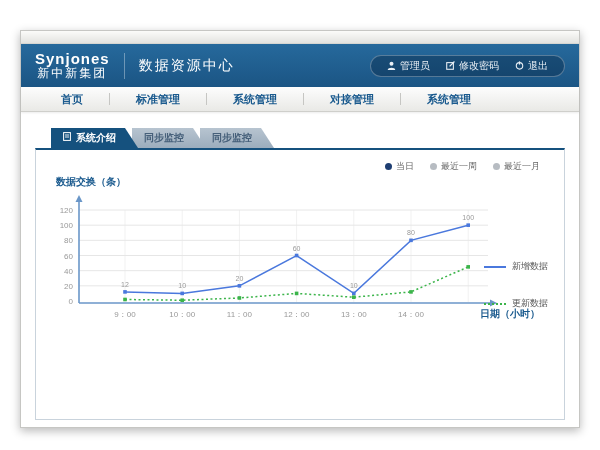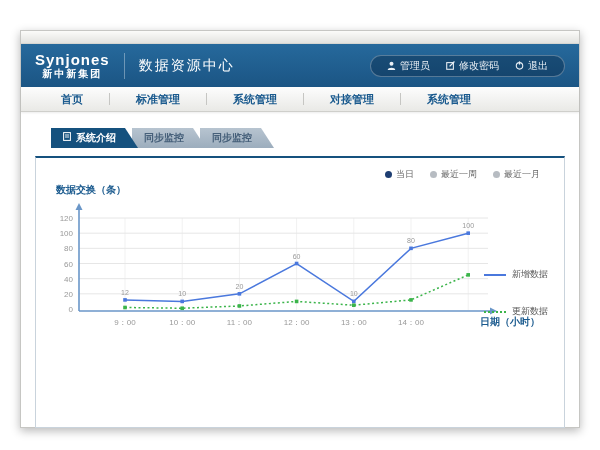--- a/index.html
+++ b/index.html
@@ -11,40 +11,40 @@
 
   
   .top-strip { height:13px; background:linear-gradient(#fbfbf9,#e3e3e0);
     border-bottom:1px solid #d6d6d2; }
 
   
   .header { height:43px; background:linear-gradient(#26699c,#1b5584);
     display:flex; align-items:center; padding:12px 14px; }
   .logo { color:#fff; text-align:center; line-height:1.15; cursor:pointer; }
   .logo-primary { font-size:15px; font-weight:bold; letter-spacing:1px; }
-  .logo-secondary { font-size:10px; font-weight:bold; letter-spacing:2px; }
+  .logo-secondary { font-size:12px; font-weight:normal; letter-spacing:2px; }
   .header-divider { width:1px; height:26px; background:rgba(255,255,255,.35); margin:0 14px; }
   .app-title { color:#fff; font-size:14px; letter-spacing:2px; }
   .user-pill { margin-left:auto; display:flex; align-items:center;
     background:rgba(8,38,66,.38); border:1px solid rgba(255,255,255,.28);
     border-radius:11px; padding:3px 8px; }
   .user-item { display:flex; align-items:center; gap:4px; padding:0 8px;
     color:#e9eff5; font-size:10px; cursor:pointer; white-space:nowrap; }
   .user-item svg { display:block; }
 
   
   .nav { height:25px; background:linear-gradient(#fdfdfd,#e9e9e6);
     border-bottom:1px solid #cfcfcb; display:flex; align-items:center; padding:0 14px;
     box-shadow:0 1px 2px rgba(0,0,0,.08); }
   .nav-item { color:#1a5a8e; font-size:11px; font-weight:bold; padding:0 26px;
     cursor:pointer; white-space:nowrap; }
   .nav-sep { width:1px; height:12px; background:#c6c6c3; }
 
   
-  .tabs-row { margin:16px 14px 8px; display:flex; align-items:flex-start; height:20px;padding-left:16px; }
+  .tabs-row { margin:16px 14px 0; display:flex; align-items:flex-start; height:20px;padding-left:16px; }
   .tab { height:20px; line-height:20px; font-size:10px; font-weight:bold;
     padding:0 22px 0 12px; cursor:pointer; white-space:nowrap;
     clip-path:polygon(0 0, calc(100% - 13px) 0, 100% 100%, 0 100%); position:relative; }
   .tab.active { background:#15517e; color:#fff; z-index:3;
     display:flex; align-items:center; gap:5px; }
   .tab.inactive { background:linear-gradient(#b7c4d0,#9cadbd); color:#46607a;
     margin-left:-6px; z-index:2; }
   .tab.inactive + .tab.inactive { z-index:1; }
 
   

